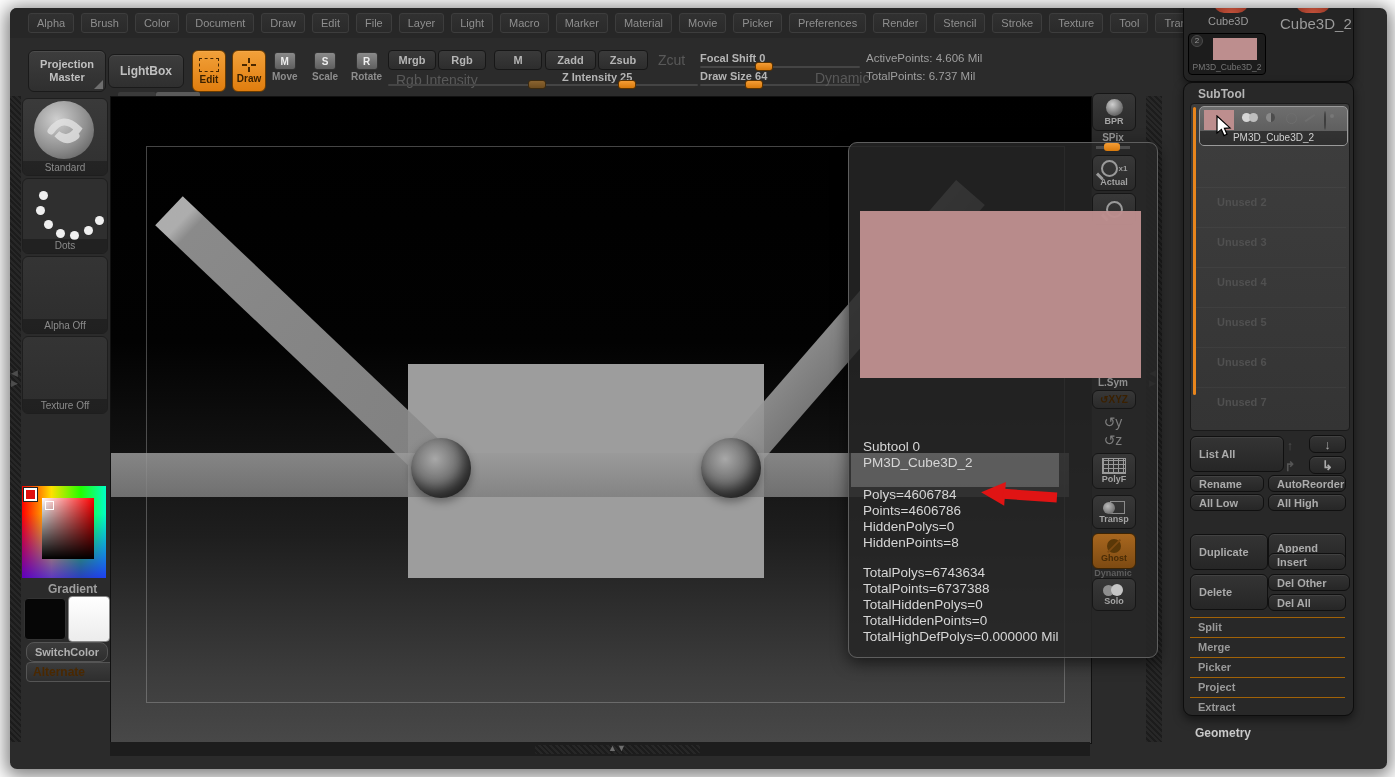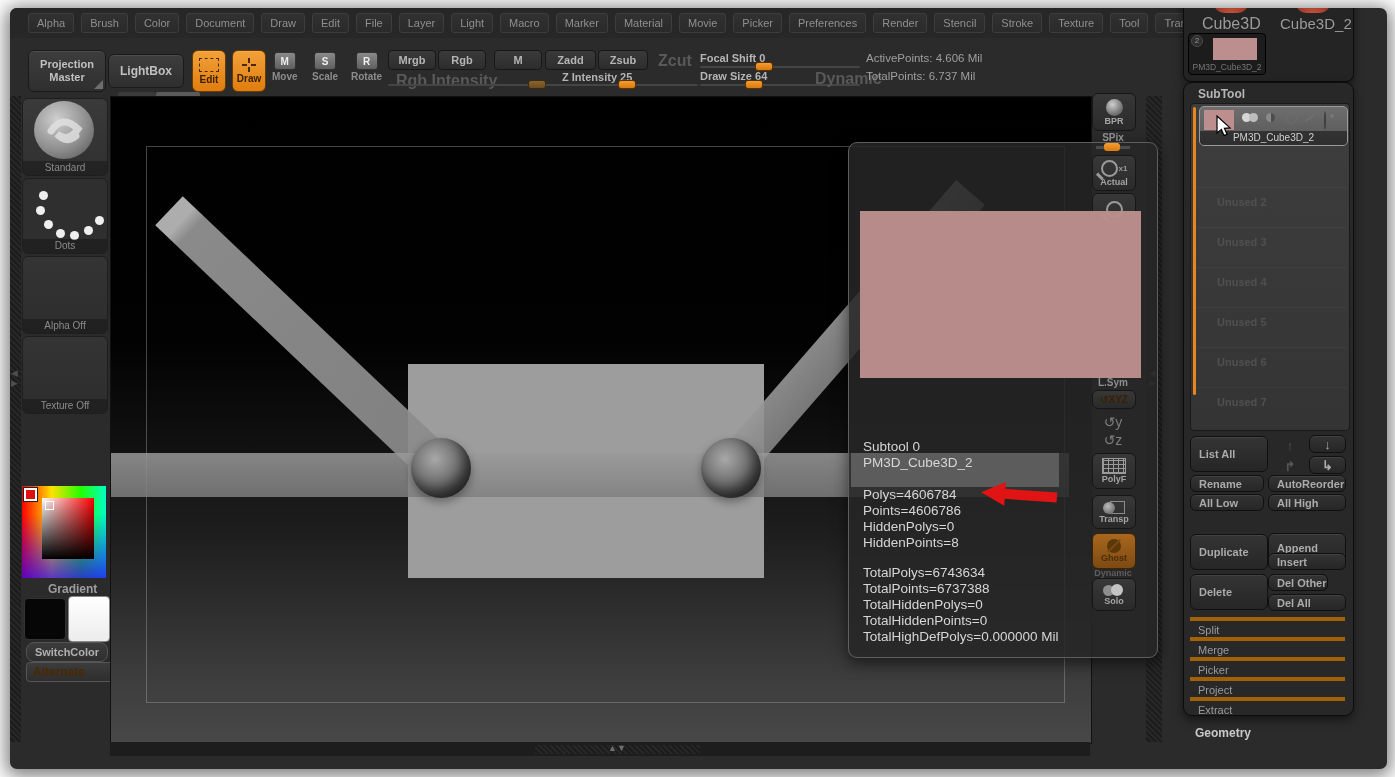--- a/index.html
+++ b/index.html
@@ -5,21 +5,21 @@
   html,body{margin:0;padding:0;width:1395px;height:777px;background:#fdfdfd;font-family:"Liberation Sans",sans-serif;overflow:hidden}
   #win{position:absolute;left:10px;top:8px;width:1377px;height:761px;background:#2b2b2b;border-radius:7px;overflow:hidden;box-shadow:0 3px 18px 4px rgba(0,0,0,.5)}
   .abs{position:absolute}
   
   #menubar{position:absolute;left:0;top:0;width:1160px;height:30px;background:#272727;display:flex;align-items:center;gap:7px;padding-left:18px}
   .menu-item{font-size:11px;color:#8f8f8f;background:linear-gradient(#313131,#2a2a2a);border:1px solid #3d3d3d;border-radius:3px;padding:3px 8px;white-space:nowrap}
   
   .tbtn{position:absolute;background:linear-gradient(#3d3d3d,#2f2f2f);border:1px solid #1a1a1a;border-radius:6px;box-shadow:inset 0 1px 0 rgba(255,255,255,.08);color:#c0c0c0;font-weight:bold;font-size:11px;display:flex;align-items:center;justify-content:center;text-align:center}
   .obtn{background:linear-gradient(#f2a13a,#e07d0e);border:1px solid #6b3c00;color:#3a2000}
   .flatbtn{position:absolute;background:linear-gradient(#3a3a3a,#2d2d2d);border:1px solid #171717;border-radius:4px;color:#b5b5b5;font-weight:bold;font-size:11px;display:flex;align-items:center;justify-content:center}
-  .dimtext{color:#595959;font-weight:bold;font-size:16px;position:absolute}
+  .dimtext{color:#595959;font-weight:normal;font-size:14px;position:absolute}
   .slab{position:absolute;color:#b5b5b5;font-weight:bold;font-size:11px;white-space:nowrap}
   .track{position:absolute;height:2px;background:#454545;border-radius:1px}
   .knob{position:absolute;width:16px;height:7px;background:linear-gradient(#f59d35,#d97a0c);border-radius:3px;border:1px solid #5c3300}
   .knob.dim{background:linear-gradient(#8a6430,#6e4c1f);border-color:#3c2a10}
   .stat{position:absolute;color:#9f9f9f;font-weight:normal;font-size:11.5px;white-space:nowrap}
   .modeicon{width:20px;height:16px;background:linear-gradient(#8a8a8a,#5f5f5f);border:1px solid #333;border-radius:3px;color:#eee;font-size:10px;font-weight:bold;display:flex;align-items:center;justify-content:center;position:relative}
   .modeicon::before{content:"";position:absolute;left:-5px;top:3px;width:14px;height:12px;background:#4a4a4a;border:1px solid #2c2c2c;transform:rotate(-12deg);z-index:-1}
   .modewrap{position:absolute;display:flex;flex-direction:column;align-items:center;gap:1px;color:#8d8d8d;font-size:10px;font-weight:bold}
   
   .tile{position:absolute;left:12px;width:84px;background:linear-gradient(#3a3a3a,#303030);border:1px solid #1e1e1e;border-radius:6px;overflow:hidden}
@@ -32,21 +32,21 @@
   #tooltip{position:absolute;left:838px;top:134px;width:308px;height:514px;background:rgba(38,38,38,.86);border:1px solid #5e5e5e;border-radius:9px;box-shadow:0 5px 16px rgba(0,0,0,.55);z-index:40}
   #tooltip .tline{color:#d6d6d6;font-size:13.5px;line-height:16px;white-space:nowrap}
   
   .sbtn{position:absolute;left:1082px;width:42px;background:linear-gradient(#383838,#2a2a2a);border:1px solid #161616;border-radius:6px;display:flex;flex-direction:column;align-items:center;justify-content:center;color:#a5a5a5;font-size:9px;font-weight:bold;z-index:50}
   .sglyph{position:absolute;left:1082px;width:42px;text-align:center;color:#7e7e7e;font-size:13px;z-index:50}
   .slabel{position:absolute;left:1082px;width:42px;text-align:center;color:#8f8f8f;font-size:10px;font-weight:bold;z-index:50}
   
   #shelf{position:absolute;left:1173px;top:-16px;width:169px;height:88px;background:#242424;border:1px solid #0d0d0d;border-radius:8px;box-shadow:0 3px 8px rgba(0,0,0,.5)}
   #subtool-panel{position:absolute;left:1173px;top:74px;width:169px;height:632px;background:#282828;border:1px solid #0d0d0d;border-radius:9px;box-shadow:0 4px 10px rgba(0,0,0,.5)}
   .rbtn{position:absolute;background:linear-gradient(#343434,#262626);border:1px solid #101010;border-radius:6px;box-shadow:inset 0 1px 0 rgba(255,255,255,.07);color:#ababab;font-weight:bold;font-size:11px;display:flex;align-items:center;padding-left:8px;box-sizing:border-box;white-space:nowrap;overflow:hidden}
-  .secrow{position:absolute;left:1180px;width:155px;height:18px;color:#9a9a9a;font-weight:normal;font-size:11px;border-top:4px solid #a16207;padding:3px 0 0 8px;box-sizing:border-box}
+  .secrow{position:absolute;left:1180px;width:155px;height:18px;color:#9a9a9a;font-weight:bold;font-size:11px;border-top:1px solid #a16207;padding:3px 0 0 8px;box-sizing:border-box}
   .unused{position:absolute;left:1206px;color:#505050;font-weight:bold;font-size:11px}
   .sep{position:absolute;left:1184px;width:152px;height:1px;background:rgba(255,255,255,.04)}
   .eyeicon{width:16px;height:10px;border:1px solid #777;border-radius:50%;position:relative}
   .eyeicon::after{content:"";position:absolute;left:5px;top:2px;width:4px;height:4px;border-radius:50%;background:#777}
   .hatch{background:repeating-linear-gradient(45deg,#272727 0 2px,#1c1c1c 2px 4px)}
   .mag{width:13px;height:13px;border:2px solid #9a9a9a;border-radius:50%;position:relative}
   .mag::after{content:"";position:absolute;width:8px;height:2.5px;background:#9a9a9a;transform:rotate(45deg);left:-7px;top:13px}
 </style>
 </head>
 <body>
@@ -254,21 +254,21 @@
     <span class="abs" style="left:3px;top:272px;color:#4d4d4d;font-size:9px">◀<br>▶</span>
   </div>
 
   <div class="abs" style="left:100px;top:734px;width:980px;height:14px;background:#1d1d1d"></div>
   <div class="abs hatch" style="left:525px;top:737px;width:165px;height:9px;border-radius:2px"></div>
   <div class="abs" style="left:592px;top:735px;width:30px;height:12px;color:#6e6e6e;font-size:9px;text-align:center;z-index:5">▲▼</div>
 
   <div id="shelf">
     <div class="abs" style="left:30px;top:8px;width:34px;height:12px;background:radial-gradient(ellipse at 50% 100%,#c0503a,#8a2f1e);border-radius:0 0 10px 10px"></div>
     <div class="abs" style="left:112px;top:8px;width:34px;height:12px;background:radial-gradient(ellipse at 50% 100%,#c0503a,#8a2f1e);border-radius:0 0 10px 10px"></div>
-    <span class="abs" style="left:18px;top:22px;color:#9a9a9a;font-size:16px">Cube3D</span>
+    <span class="abs" style="left:24px;top:22px;color:#9a9a9a;font-size:11px">Cube3D</span>
     <span class="abs" style="left:96px;top:22px;color:#9a9a9a;font-size:15px">Cube3D_2</span>
     <div class="abs" style="left:4px;top:40px;width:76px;height:40px;background:#1c1c1c;border:1px solid #000;border-radius:4px">
       <span class="abs" style="left:2px;top:1px;width:10px;height:10px;border-radius:50%;background:#2e2e2e;border:1px solid #4a4a4a;color:#999;font-size:8px;text-align:center;line-height:10px">2</span>
       <span class="abs" style="left:24px;top:4px;width:44px;height:22px;background:#bd8e8e"></span>
       <span class="abs" style="left:0;top:28px;width:76px;text-align:center;color:#767676;font-size:8.5px;white-space:nowrap;overflow:hidden">PM3D_Cube3D_2</span>
     </div>
   </div>
 
   <div id="subtool-panel">
     <span class="abs" style="left:14px;top:4px;color:#b5b5b5;font-weight:bold;font-size:12px">SubTool</span>
@@ -298,36 +298,36 @@
     <span class="unused" style="left:33px;top:153px;position:absolute">Unused 3</span>
     <div class="sep" style="left:12px;top:184px;position:absolute;width:150px"></div>
     <span class="unused" style="left:33px;top:193px;position:absolute">Unused 4</span>
     <div class="sep" style="left:12px;top:224px;position:absolute;width:150px"></div>
     <span class="unused" style="left:33px;top:233px;position:absolute">Unused 5</span>
     <div class="sep" style="left:12px;top:264px;position:absolute;width:150px"></div>
     <span class="unused" style="left:33px;top:273px;position:absolute">Unused 6</span>
     <div class="sep" style="left:12px;top:304px;position:absolute;width:150px"></div>
     <span class="unused" style="left:33px;top:313px;position:absolute">Unused 7</span>
 
-    <div class="rbtn" style="left:6px;top:353px;width:78px;height:36px">List All</div>
+    <div class="rbtn" style="left:6px;top:353px;width:94px;height:36px">List All</div>
     <span class="abs" style="left:92px;top:355px;width:28px;text-align:center;color:#555;font-weight:bold;font-size:13px">↑</span>
     <div class="rbtn" style="left:125px;top:352px;width:37px;height:18px;justify-content:center;padding-left:0;font-size:13px">↓</div>
     <span class="abs" style="left:92px;top:376px;width:28px;text-align:center;color:#555;font-weight:bold;font-size:13px">↱</span>
     <div class="rbtn" style="left:125px;top:373px;width:37px;height:18px;justify-content:center;padding-left:0;font-size:13px">↳</div>
 
     <div class="rbtn" style="left:6px;top:392px;width:74px;height:17px">Rename</div>
     <div class="rbtn" style="left:84px;top:392px;width:78px;height:17px">AutoReorder</div>
     <div class="rbtn" style="left:6px;top:411px;width:74px;height:17px">All Low</div>
     <div class="rbtn" style="left:84px;top:411px;width:78px;height:17px">All High</div>
 
     <div class="rbtn" style="left:6px;top:451px;width:78px;height:36px">Duplicate</div>
     <div class="rbtn" style="left:84px;top:450px;width:78px;height:30px">Append</div>
     <div class="rbtn" style="left:84px;top:470px;width:78px;height:17px">Insert</div>
     <div class="rbtn" style="left:6px;top:491px;width:78px;height:36px">Delete</div>
-    <div class="rbtn" style="left:84px;top:491px;width:60px;height:17px">Del Other</div>
+    <div class="rbtn" style="left:84px;top:491px;width:82px;height:17px">Del Other</div>
     <div class="rbtn" style="left:84px;top:511px;width:78px;height:17px">Del All</div>
 
     <div class="secrow" style="left:6px;top:534px;position:absolute">Split</div>
     <div class="secrow" style="left:6px;top:554px;position:absolute">Merge</div>
     <div class="secrow" style="left:6px;top:574px;position:absolute">Picker</div>
     <div class="secrow" style="left:6px;top:594px;position:absolute">Project</div>
     <div class="secrow" style="left:6px;top:614px;position:absolute">Extract</div>
   </div>
 
   <span class="abs" style="left:1185px;top:718px;color:#c9c9c9;font-weight:bold;font-size:12px">Geometry</span>

